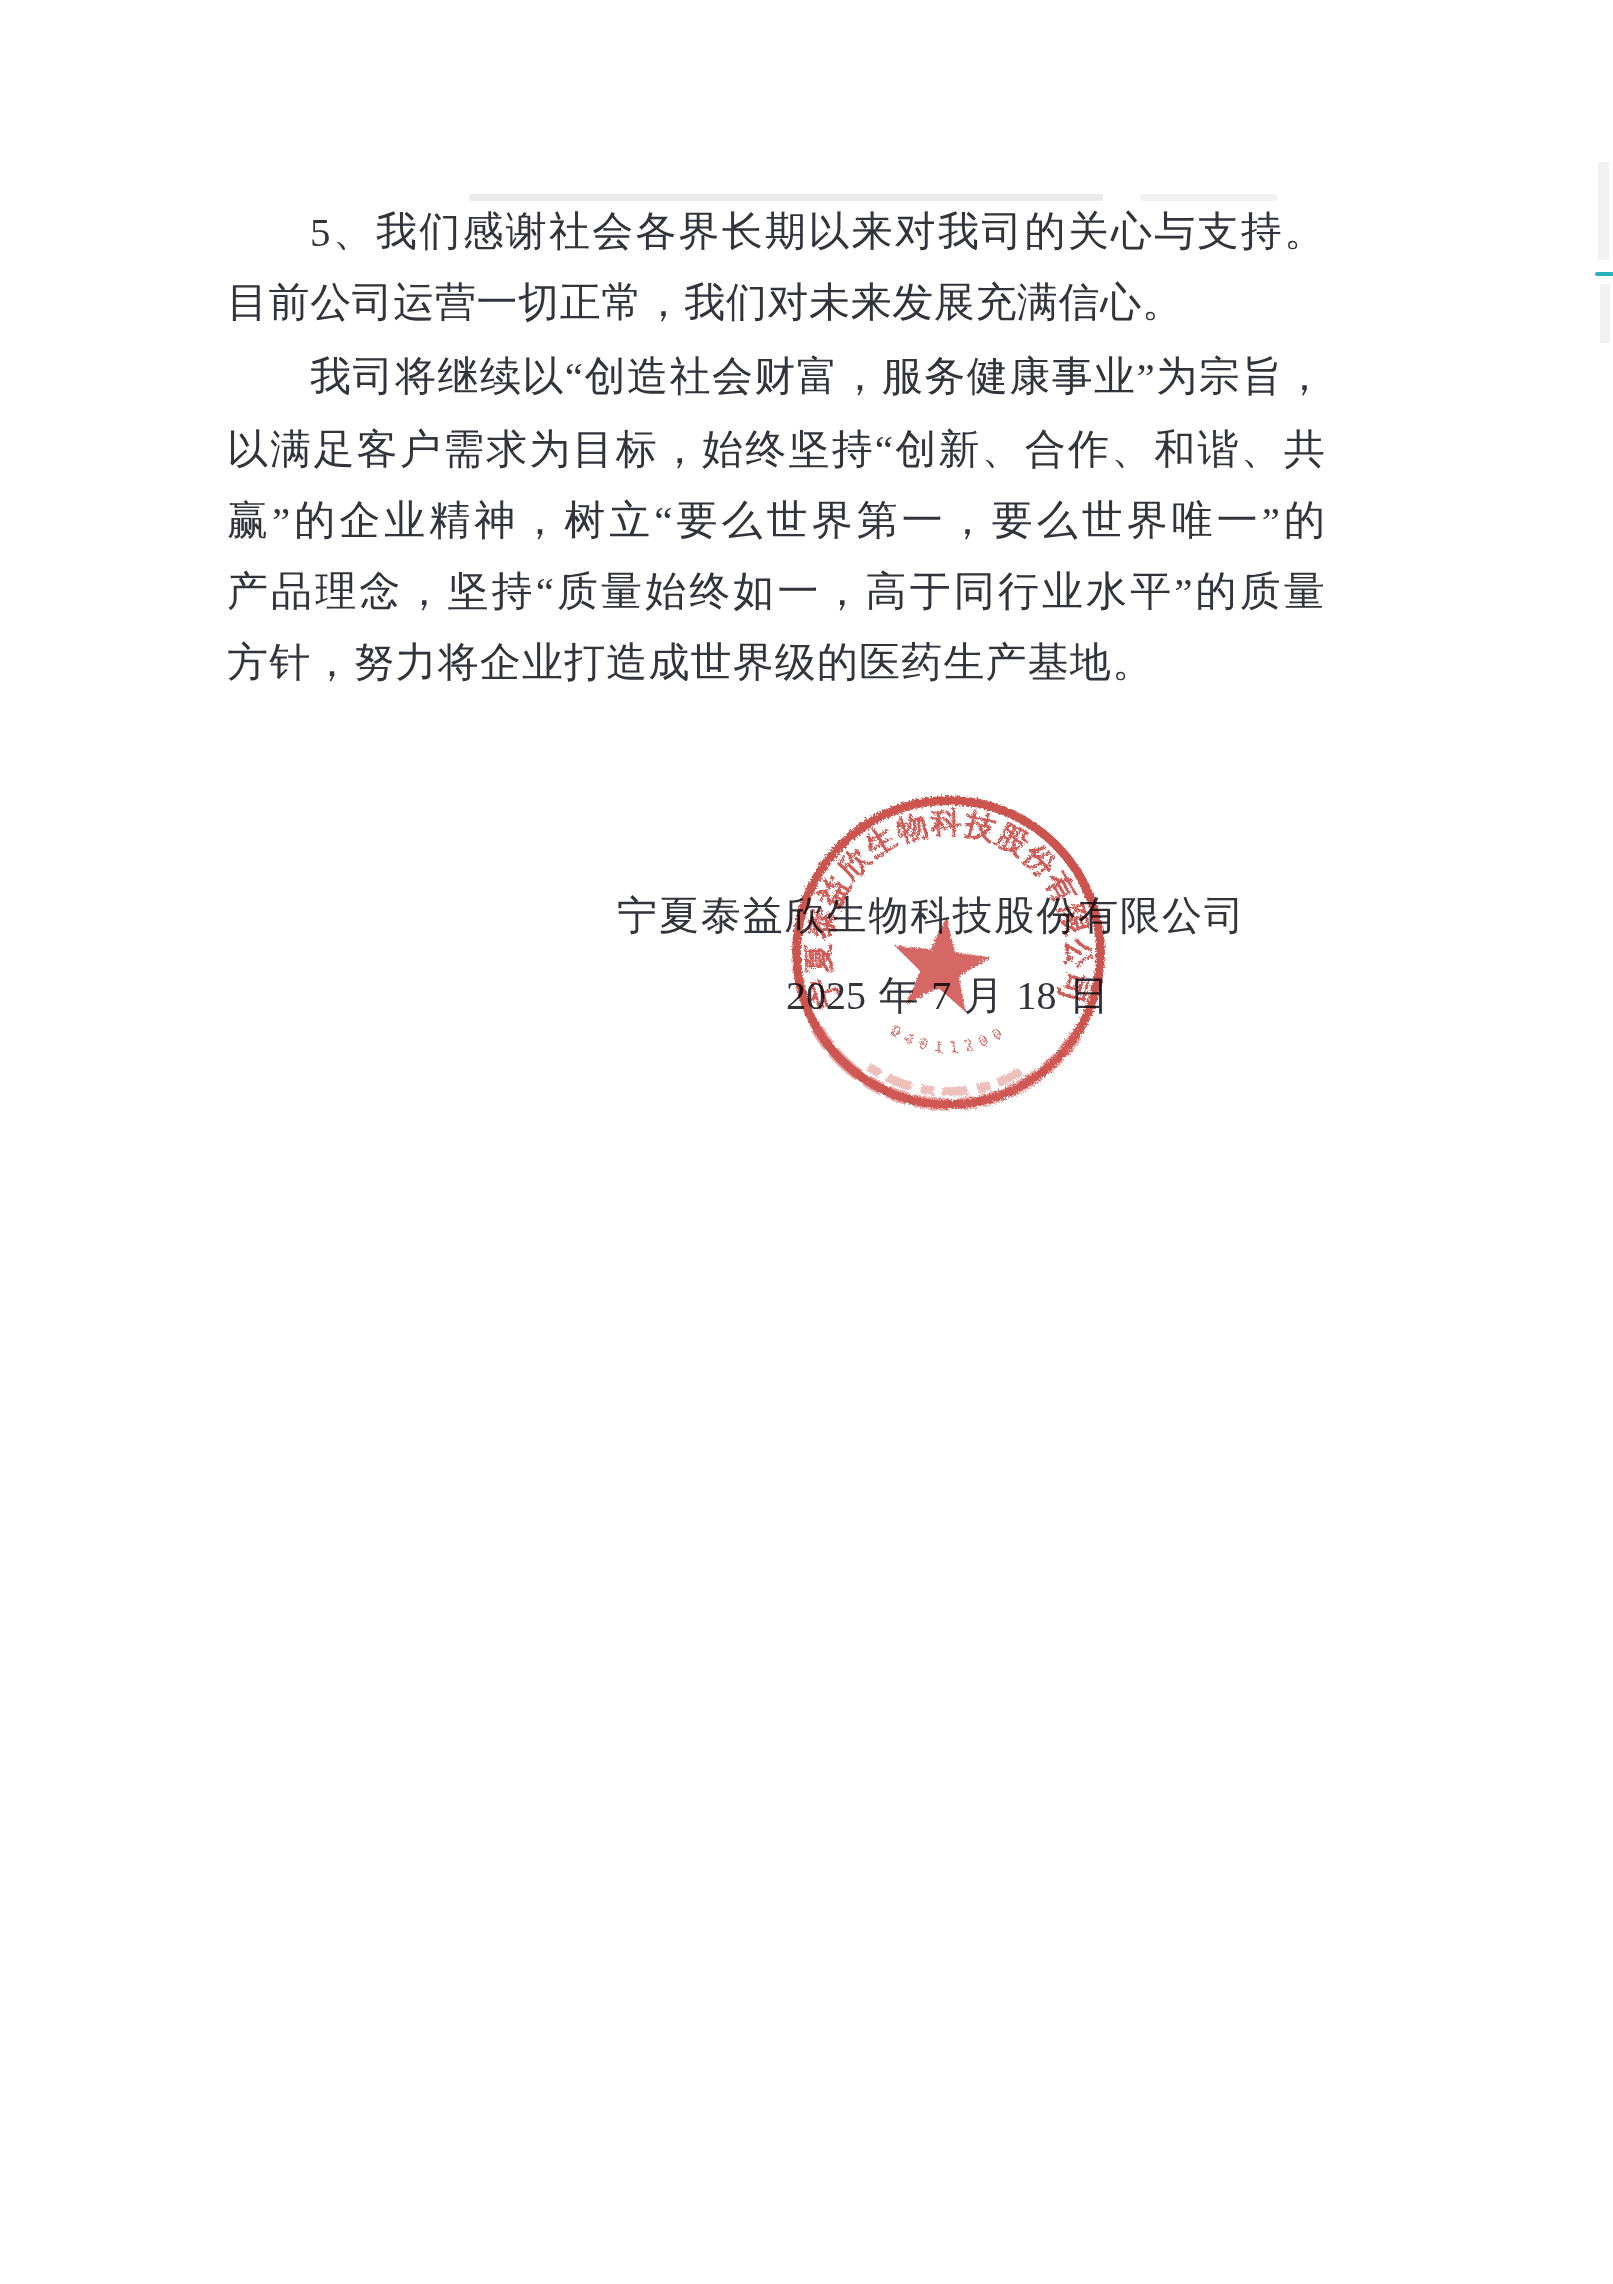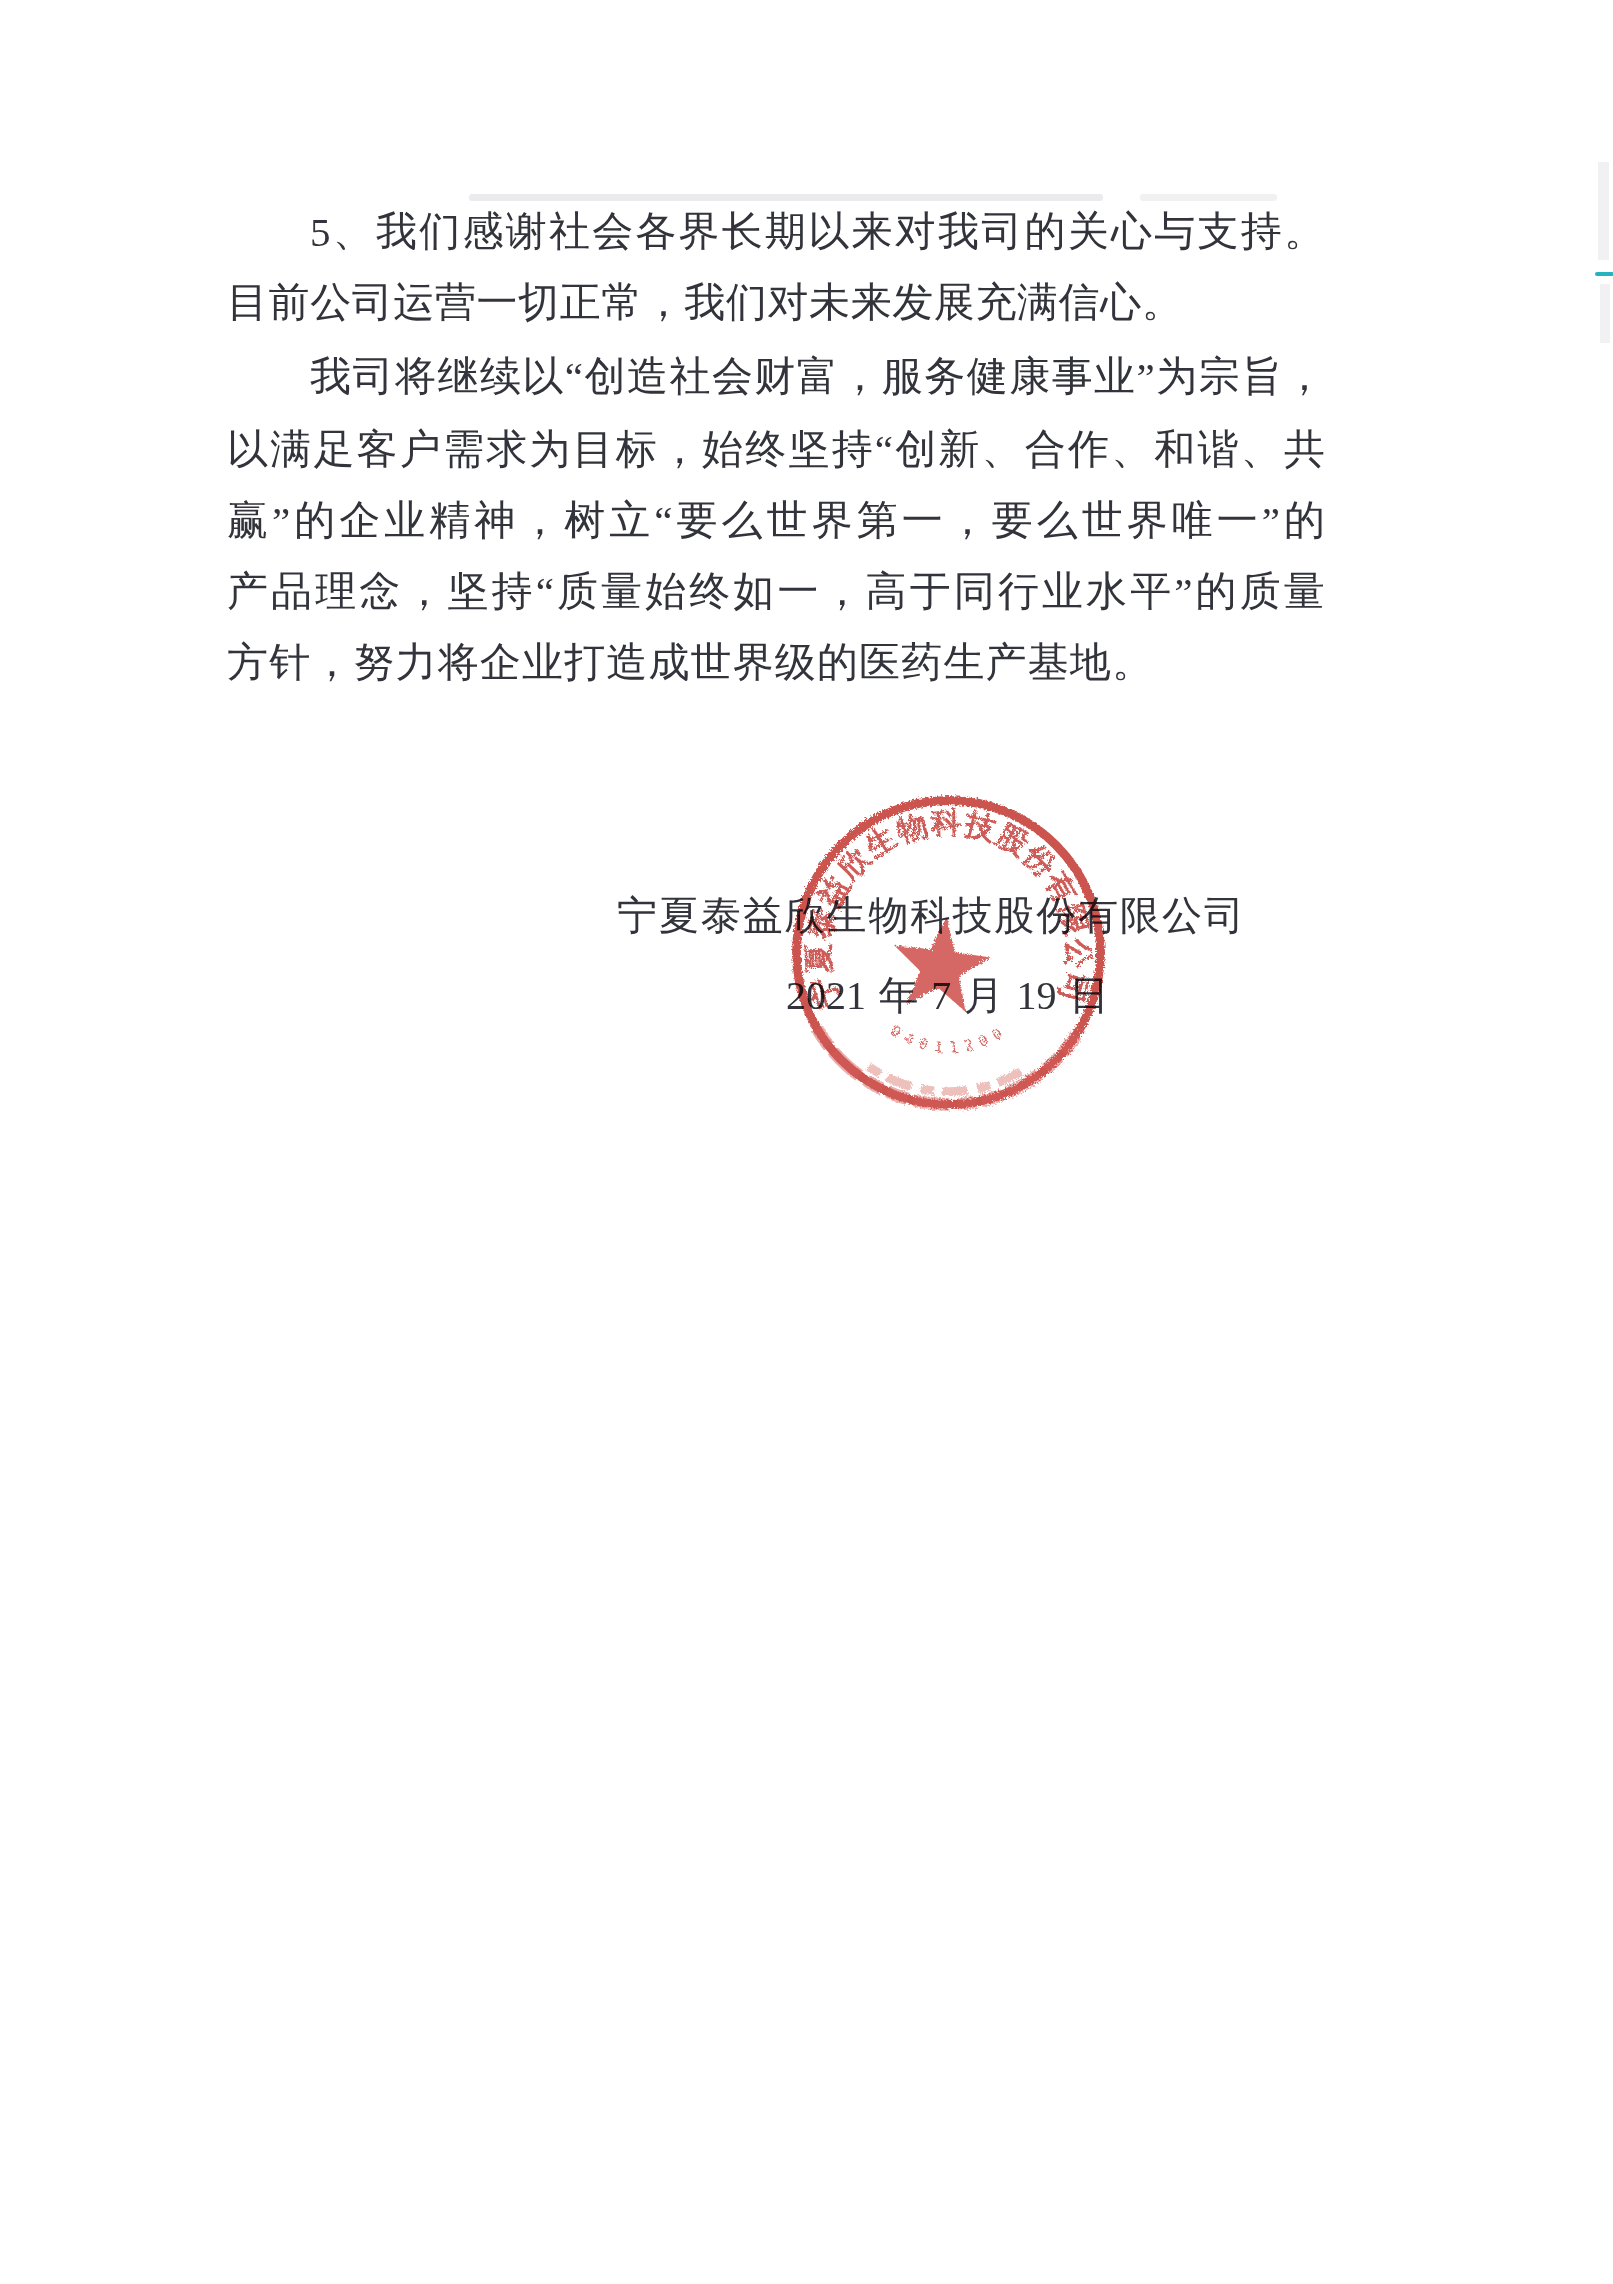--- a/index.html
+++ b/index.html
@@ -255,25 +255,25 @@
       <span>技</span>
       <span>股</span>
       <span>份</span>
       <span>有</span>
       <span>限</span>
       <span>公</span>
       <span>司</span>
     </div>
 
   <div class="sig-line" style="left:786px;top:971px;width:323px;">
-    <span>2021</span>
+    <span>2025</span>
     <span>年</span>
     <span>7</span>
     <span>月</span>
-    <span>19</span>
+    <span>18</span>
     <span>日</span>
   </div>
 
   <svg class="seal" width="353" height="353" viewBox="0 0 360 360">
     <defs>
       <filter id="rough" x="-10%" y="-10%" width="120%" height="120%">
         <feTurbulence type="fractalNoise" baseFrequency="0.55" numOctaves="2" result="n"></feTurbulence>
         <feDisplacementMap in="SourceGraphic" in2="n" scale="6"></feDisplacementMap>
       </filter>
       <path id="arcText" d="M 69.4 231.6 A 122 122 0 1 1 290.6 231.6" fill="none"></path>

